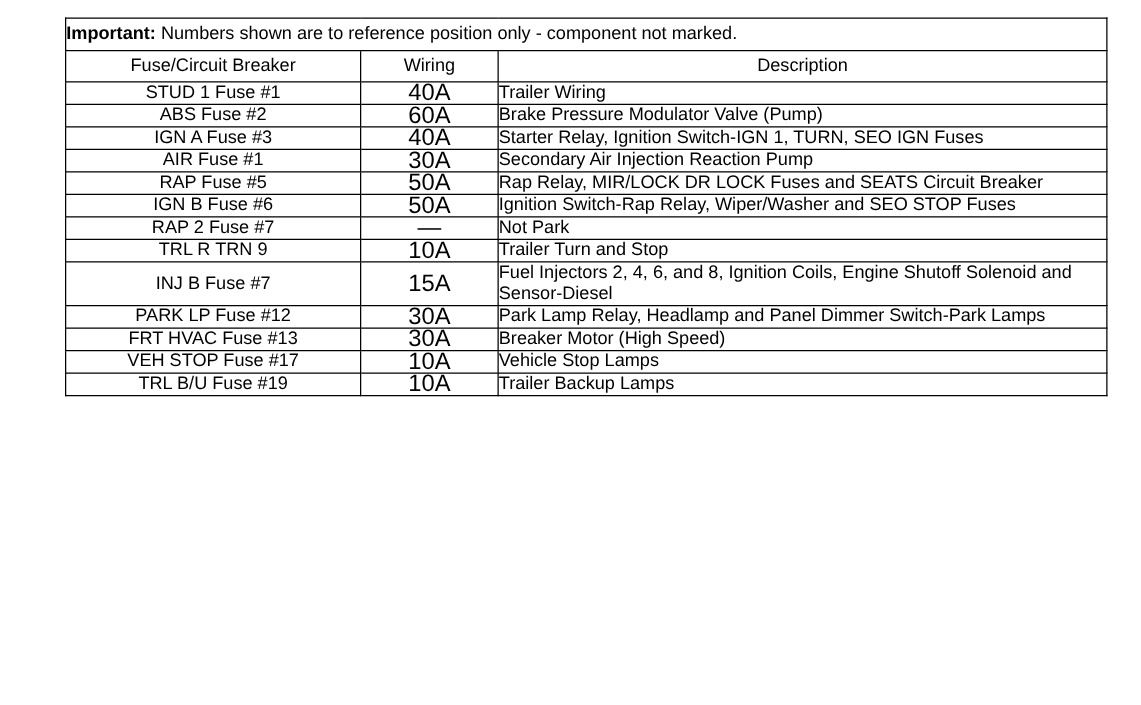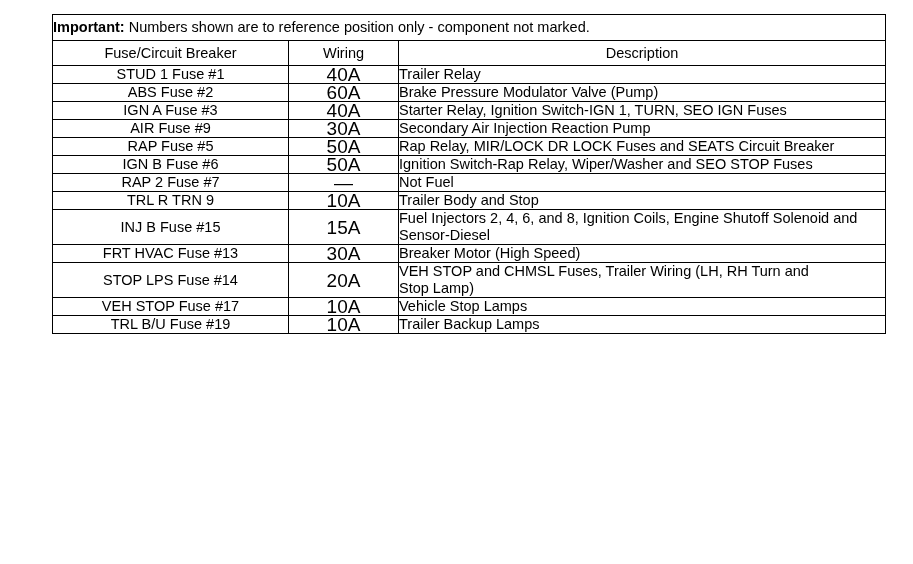--- a/index.html
+++ b/index.html
@@ -119,39 +119,39 @@
         </tr>
         <tr>
           <td class="hdr-cell">Fuse/Circuit Breaker</td>
           <td class="hdr-cell">Wiring</td>
           <td class="hdr-cell">Description</td>
         </tr>
       <tr class="table-row row-1line">
             <td class="cell-name">STUD 1 Fuse #1</td>
             <td class="cell-rating">40A</td>
             <td class="cell-desc">
-              <span class="desc-line">Trailer Relay</span>
+              <span class="desc-line">Trailer Wiring</span>
             </td>
           </tr>
           <tr class="table-row row-1line">
             <td class="cell-name">ABS Fuse #2</td>
             <td class="cell-rating">60A</td>
             <td class="cell-desc">
               <span class="desc-line">Brake Pressure Modulator Valve (Pump)</span>
             </td>
           </tr>
           <tr class="table-row row-1line">
             <td class="cell-name">IGN A Fuse #3</td>
             <td class="cell-rating">40A</td>
             <td class="cell-desc">
               <span class="desc-line">Starter Relay, Ignition Switch-IGN 1, TURN, SEO IGN Fuses</span>
             </td>
           </tr>
           <tr class="table-row row-1line">
-            <td class="cell-name">AIR Fuse #9</td>
+            <td class="cell-name">AIR Fuse #1</td>
             <td class="cell-rating">30A</td>
             <td class="cell-desc">
               <span class="desc-line">Secondary Air Injection Reaction Pump</span>
             </td>
           </tr>
           <tr class="table-row row-1line">
             <td class="cell-name">RAP Fuse #5</td>
             <td class="cell-rating">50A</td>
             <td class="cell-desc">
               <span class="desc-line">Rap Relay, MIR/LOCK DR LOCK Fuses and SEATS Circuit Breaker</span>
@@ -161,51 +161,50 @@
             <td class="cell-name">IGN B Fuse #6</td>
             <td class="cell-rating">50A</td>
             <td class="cell-desc">
               <span class="desc-line">Ignition Switch-Rap Relay, Wiper/Washer and SEO STOP Fuses</span>
             </td>
           </tr>
           <tr class="table-row row-1line">
             <td class="cell-name">RAP 2 Fuse #7</td>
             <td class="cell-rating">—</td>
             <td class="cell-desc">
-              <span class="desc-line">Not Fuel</span>
+              <span class="desc-line">Not Park</span>
             </td>
           </tr>
           <tr class="table-row row-1line">
             <td class="cell-name">TRL R TRN 9</td>
             <td class="cell-rating">10A</td>
             <td class="cell-desc">
-              <span class="desc-line">Trailer Body and Stop</span>
+              <span class="desc-line">Trailer Turn and Stop</span>
             </td>
           </tr>
           <tr class="table-row row-2line">
-            <td class="cell-name">INJ B Fuse #15</td>
+            <td class="cell-name">INJ B Fuse #7</td>
             <td class="cell-rating">15A</td>
             <td class="cell-desc">
               <span class="desc-line">Fuel Injectors 2, 4, 6, and 8, Ignition Coils, Engine Shutoff Solenoid and</span>
               <span class="desc-line">Sensor-Diesel</span>
             </td>
           </tr>
           <tr class="table-row row-1line">
+            <td class="cell-name">PARK LP Fuse #12</td>
+            <td class="cell-rating">30A</td>
+            <td class="cell-desc">
+              <span class="desc-line">Park Lamp Relay, Headlamp and Panel Dimmer Switch-Park Lamps</span>
+            </td>
+          </tr>
+          <tr class="table-row row-1line">
             <td class="cell-name">FRT HVAC Fuse #13</td>
             <td class="cell-rating">30A</td>
             <td class="cell-desc">
               <span class="desc-line">Breaker Motor (High Speed)</span>
-            </td>
-          </tr>
-          <tr class="table-row row-2line">
-            <td class="cell-name">STOP LPS Fuse #14</td>
-            <td class="cell-rating">20A</td>
-            <td class="cell-desc">
-              <span class="desc-line">VEH STOP and CHMSL Fuses, Trailer Wiring (LH, RH Turn and</span>
-              <span class="desc-line">Stop Lamp)</span>
             </td>
           </tr>
           <tr class="table-row row-1line">
             <td class="cell-name">VEH STOP Fuse #17</td>
             <td class="cell-rating">10A</td>
             <td class="cell-desc">
               <span class="desc-line">Vehicle Stop Lamps</span>
             </td>
           </tr>
           <tr class="table-row row-1line">

